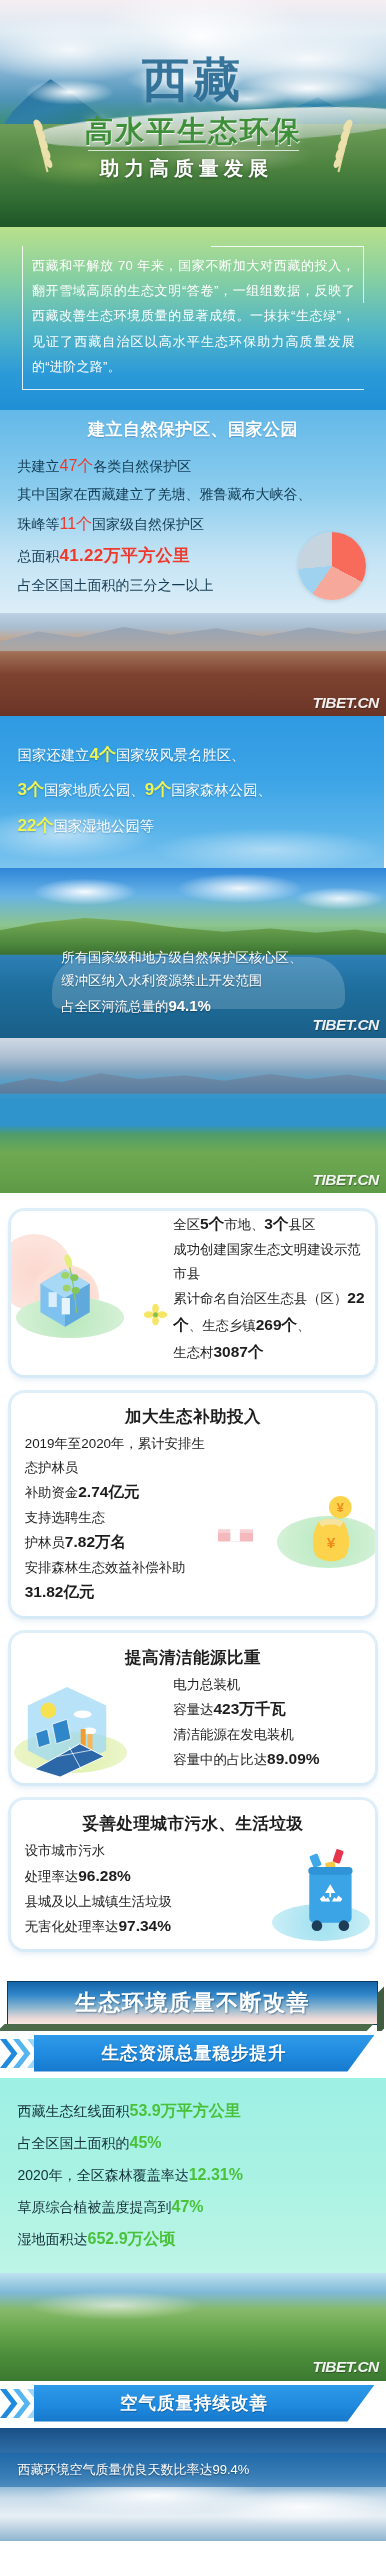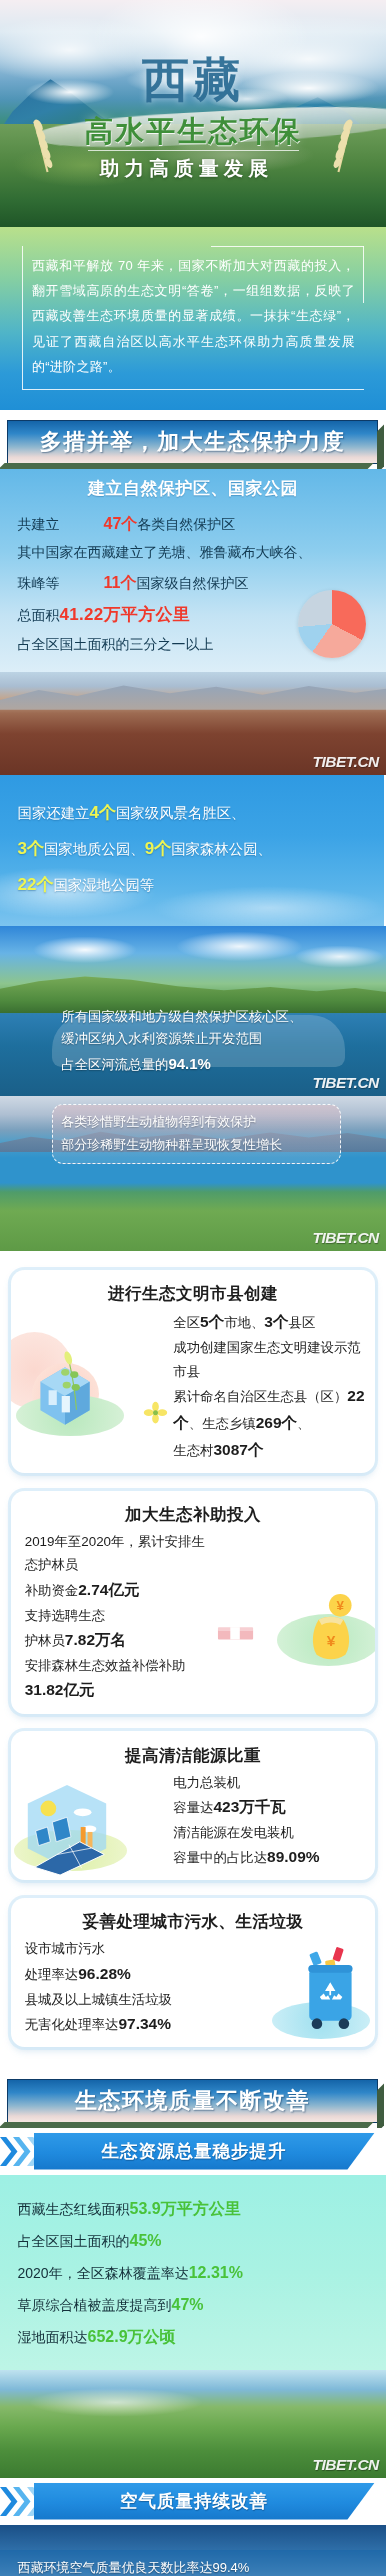--- a/index.html
+++ b/index.html
@@ -163,21 +163,21 @@
   .sky-panel {
     position:relative; width:386px; padding:8.2px 0 13.4px;
     background:linear-gradient(180deg,#63b8e8 0%, #8ccdee 40%, #c3e3f4 72%, #dceef8 100%);
   }
   .sky-title {
     text-align:center; font-size:17px; font-weight:700; color:#ffffff;
     letter-spacing:0.5px; margin-bottom:8.2px;
     text-shadow:0 0.5px 1px rgba(0,70,130,.3);
   }
   .sky-line { font-size:14px; line-height:1.95; color:#123a52; padding:0 17.5px; }
-  .num-red { color:#f0392b; font-weight:700; font-size:16px;margin-left:44px; }
+  .num-red { color:#f0392b; font-weight:400; font-size:16px; }
   .num-red-lg { color:#f0392b; font-weight:700; font-size:17px; letter-spacing:0.3px; }
 
   .pie-holder { position:absolute; right:19.6px; bottom:13.4px; width:68px; height:68px; }
   .pie {
     width:68px; height:68px; border-radius:50%;
     background:conic-gradient(#f86a5a 0deg 118deg, #f6a99b 118deg 215deg,
       #9fd2ee 215deg 265deg, #c6d4e0 265deg 360deg);
     box-shadow:0 1px 4.1px rgba(0,0,0,.12);
   }
 
@@ -338,25 +338,20 @@
     <div class="hero-tag-line"></div>
     <div class="hero-tag">助力高质量发展</div>
   </div>
 
   <div class="intro">
     <div class="intro-box">
       <div class="intro-text">西藏和平解放 70 年来，国家不断加大对西藏的投入，翻开雪域高原的生态文明“答卷”，一组组数据，反映了西藏改善生态环境质量的显著成绩。一抹抹“生态绿”，见证了西藏自治区以高水平生态环保助力高质量发展的“进阶之路”。</div>
     </div>
   </div>
 
-  <div class="banner-wrap">
-    <div class="banner">
-      <span class="banner-text">多措并举，加大生态保护力度</span>
-    </div>
-  </div>
 
   <div class="sky-panel">
     <div class="sky-title">建立自然保护区、国家公园</div>
 
     <div class="sky-line">
       <span>共建立</span><span class="num-red">47个</span><span>各类自然保护区</span>
     </div>
 
     <div class="sky-line">
       <span>其中国家在西藏建立了羌塘、雅鲁藏布大峡谷、</span><br>
@@ -401,31 +396,26 @@
       <div class="glass-line">
         <span>占全区河流总量的</span><span class="num-white-b">94.1%</span>
       </div>
     </div>
     <div class="watermark">TIBET.CN</div>
   </div>
 
   <div class="antelope">
     <div class="antelope-bg"></div>
     <div class="antelope-mtn"></div>
-    <div class="dash-box">
-      <div class="dash-line">各类珍惜野生动植物得到有效保护</div>
-      <div class="dash-line">部分珍稀野生动物种群呈现恢复性增长</div>
-    </div>
     <div class="watermark">TIBET.CN</div>
   </div>
 
   <div class="cards">
 
     <div class="card">
-      <div class="card-title">进行生态文明市县创建</div>
       <div class="card-body">
         <div class="card-art">
           <div class="art-blob" style="left:-15.5px;top:-10.3px;width:77px;height:77px;background:radial-gradient(circle,#fbd8cf,#fdeae4);"></div>
           <div class="art-blob" style="left:20.6px;top:20.6px;width:67px;height:62px;background:radial-gradient(circle,#fbd0c4,#fde7de);"></div>
           <div class="art-blob" style="left:5.2px;bottom:4.1px;width:108px;height:41px;background:radial-gradient(circle,#b8e8bd,#d8f1d8);"></div>
           <svg viewBox="0 0 200 200" style="position:absolute;left:12.4px;bottom:3.1px;width:82px;height:82px;">
             <polygon points="100,30 160,65 160,135 100,170 40,135 40,65" fill="#7fc2ef"></polygon>
             <polygon points="100,30 160,65 100,100 40,65" fill="#a7d8f5"></polygon>
             <polygon points="100,100 160,65 160,135 100,170" fill="#5fa9dd"></polygon>
             <rect x="60" y="86" width="20" height="36" fill="#d8eefc"></rect>

